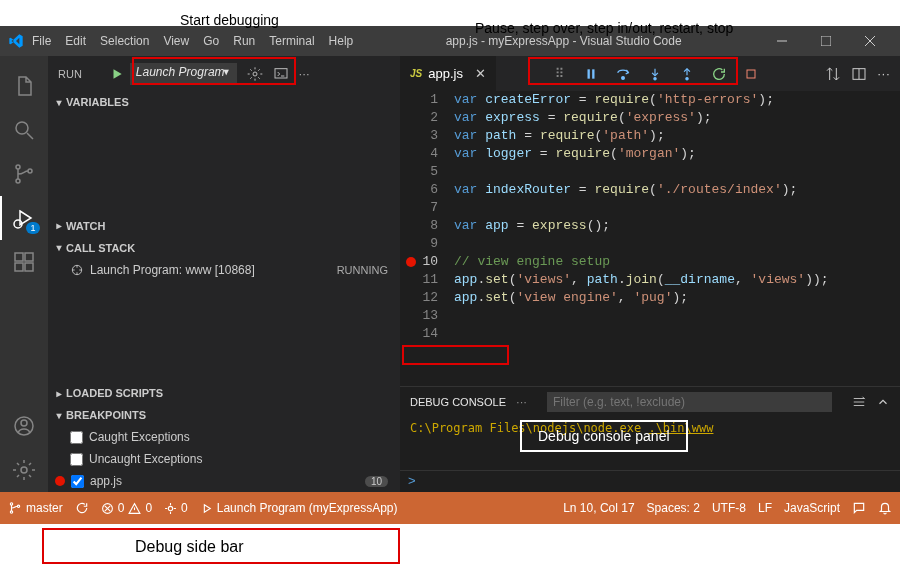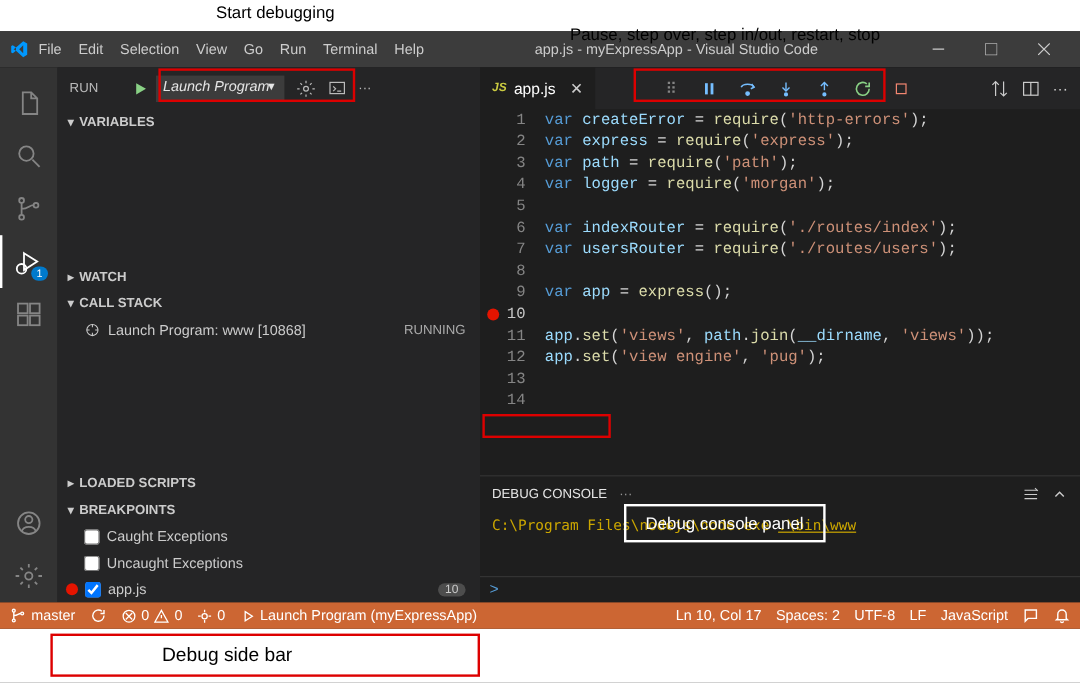--- a/index.html
+++ b/index.html
@@ -1,18 +1,18 @@
 <!DOCTYPE html>
 <html><head>
 <meta charset="utf-8">
 <style>
   * { box-sizing: border-box; margin: 0; padding: 0; }
   body { font-family: "Segoe UI", -apple-system, sans-serif; background: #fff; width: 900px; height: 569px; overflow: hidden; font-size: 13px; }
   .annotation { position: absolute; color: #000; font-size: 14px; z-index: 100; }
-  .ann-start { top: 2px; left: 180px; }
+  .ann-start { top: 12px; left: 180px; }
   .ann-toolbar { top: 20px; left: 475px; }
   .ann-sidebar { top: 538px; left: 135px; font-size: 16px; }
   .ann-console { position: absolute; top: 420px; left: 520px; border: 2px solid #fff; color: #fff; padding: 6px 16px; font-size: 14px; z-index: 50; }
   .red-box { border: 2px solid #d00; position: absolute; z-index: 40; pointer-events: none; }
   .rb-launch { top: 57px; left: 132px; width: 164px; height: 28px; }
   .rb-toolbar { top: 57px; left: 528px; width: 210px; height: 28px; }
   .rb-console { top: 345px; left: 402px; width: 107px; height: 20px; }
   .rb-sidebar { top: 528px; left: 42px; width: 358px; height: 36px; }
 
   .vscode { position: absolute; top: 26px; left: 0; width: 900px; height: 498px; background: #1e1e1e; color: #ccc; display: flex; flex-direction: column; }
@@ -77,21 +77,21 @@
   .panel-tabs { height: 30px; display: flex; align-items: center; padding: 0 10px; gap: 10px; font-size: 11px; color: #969696; }
   .panel-tabs .pt { cursor: pointer; }
   .panel-tabs .pt.active { color: #e7e7e7; }
   .panel-tabs .filter { flex: 1; max-width: 285px; margin-left: 10px; }
   .panel-tabs .filter input { width: 100%; background: #3c3c3c; border: none; color: #ccc; padding: 3px 6px; font-size: 12px; }
   .panel-tabs .right { margin-left: auto; display: flex; gap: 10px; color: #ccc; }
   .panel-body { flex: 1; padding: 4px 10px; font-family: Consolas, monospace; font-size: 12px; color: #cca700; }
   .panel-body .ul { text-decoration: underline; color: #cca700; }
   .panel-input { height: 22px; border-top: 1px solid #333; padding: 2px 8px; color: #569cd6; }
 
-  .statusbar { height: 22px; background: #cc6633; color: #fff; display: flex; align-items: center; font-size: 12px; padding: 6px 8px; gap: 12px; }
+  .statusbar { height: 22px; background: #cc6633; color: #fff; display: flex; align-items: center; font-size: 12px; padding: 16px 8px; gap: 12px; }
   .statusbar .sitem { display: flex; align-items: center; gap: 4px; cursor: pointer; }
   .statusbar .spacer { flex: 1; }
   svg { display: block; }
 </style>
 </head>
 <body>
 
 <div class="annotation ann-start">Start debugging</div>
 <div class="annotation ann-toolbar">Pause, step over, step in/out, restart, stop</div>
 <div class="ann-console">Debug console panel</div>
@@ -344,33 +344,34 @@
             <div class="gline"><span>13</span></div>
             <div class="gline"><span>14</span></div>
           </div>
         <div class="codetext" id="codetext">
             <div class="cline"><span class="kw">var</span> <span class="id">createError</span> <span class="pl">=</span> <span class="fn">require</span><span class="pl">(</span><span class="str">'http-errors'</span><span class="pl">);</span></div>
             <div class="cline"><span class="kw">var</span> <span class="id">express</span> <span class="pl">=</span> <span class="fn">require</span><span class="pl">(</span><span class="str">'express'</span><span class="pl">);</span></div>
             <div class="cline"><span class="kw">var</span> <span class="id">path</span> <span class="pl">=</span> <span class="fn">require</span><span class="pl">(</span><span class="str">'path'</span><span class="pl">);</span></div>
             <div class="cline"><span class="kw">var</span> <span class="id">logger</span> <span class="pl">=</span> <span class="fn">require</span><span class="pl">(</span><span class="str">'morgan'</span><span class="pl">);</span></div>
             <div class="cline">&nbsp;</div>
             <div class="cline"><span class="kw">var</span> <span class="id">indexRouter</span> <span class="pl">=</span> <span class="fn">require</span><span class="pl">(</span><span class="str">'./routes/index'</span><span class="pl">);</span></div>
-            <div class="cline"><span class="kw">var</span> <span class="id">usersRouter</span> <span class="pl">=</span> <span class="fn">require</span><span class="pl">(</span><span class="str">'./routes/users'</span><span class="pl">);</span></div>
             <div class="cline">&nbsp;</div>
             <div class="cline"><span class="kw">var</span> <span class="id">app</span> <span class="pl">=</span> <span class="fn">express</span><span class="pl">();</span></div>
             <div class="cline">&nbsp;</div>
+            <div class="cline"><span class="cm">// view engine setup</span></div>
             <div class="cline"><span class="id">app</span><span class="pl">.</span><span class="fn">set</span><span class="pl">(</span><span class="str">'views'</span><span class="pl">, </span><span class="id">path</span><span class="pl">.</span><span class="fn">join</span><span class="pl">(</span><span class="id">__dirname</span><span class="pl">, </span><span class="str">'views'</span><span class="pl">));</span></div>
             <div class="cline"><span class="id">app</span><span class="pl">.</span><span class="fn">set</span><span class="pl">(</span><span class="str">'view engine'</span><span class="pl">, </span><span class="str">'pug'</span><span class="pl">);</span></div>
           </div>
       </div>
 
       <div class="panel">
         <div class="panel-tabs">
           <span class="pt active">DEBUG CONSOLE</span>
           <span class="pt">···</span>
+          <div class="filter"><input placeholder="Filter (e.g. text, !exclude)" style=""></div>
           <div class="right">
             <span>
                 <svg width="14" height="14" viewBox="0 0 24 24" stroke="currentColor" fill="none" stroke-width="1.5">
                   <line x1="3" y1="6" x2="21" y2="6"></line>
                   <line x1="3" y1="12" x2="21" y2="12"></line>
                   <line x1="3" y1="18" x2="21" y2="18"></line>
                   <line x1="18" y1="3" x2="22" y2="7"></line>
                 </svg>
               </span>
             <span>

